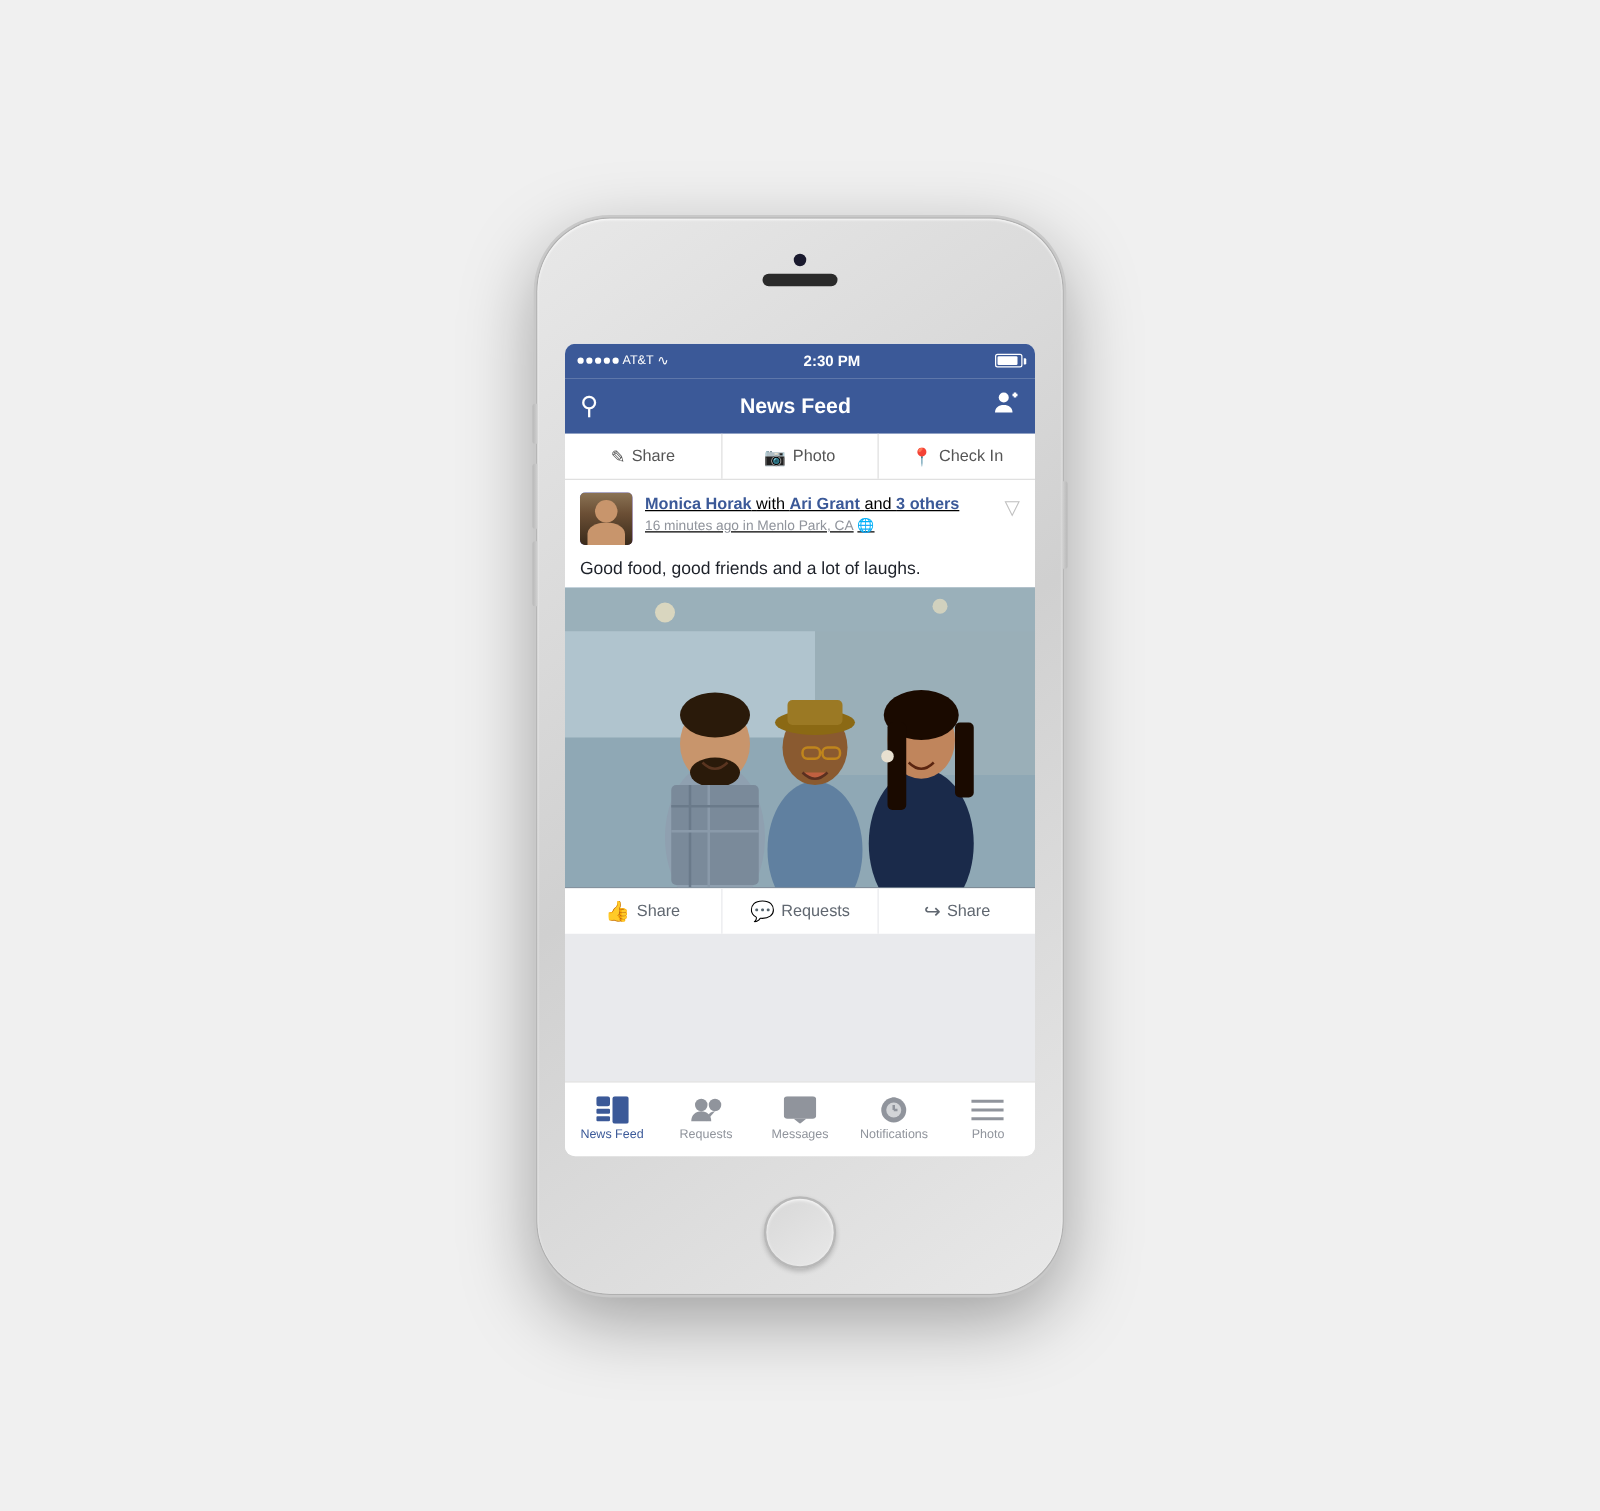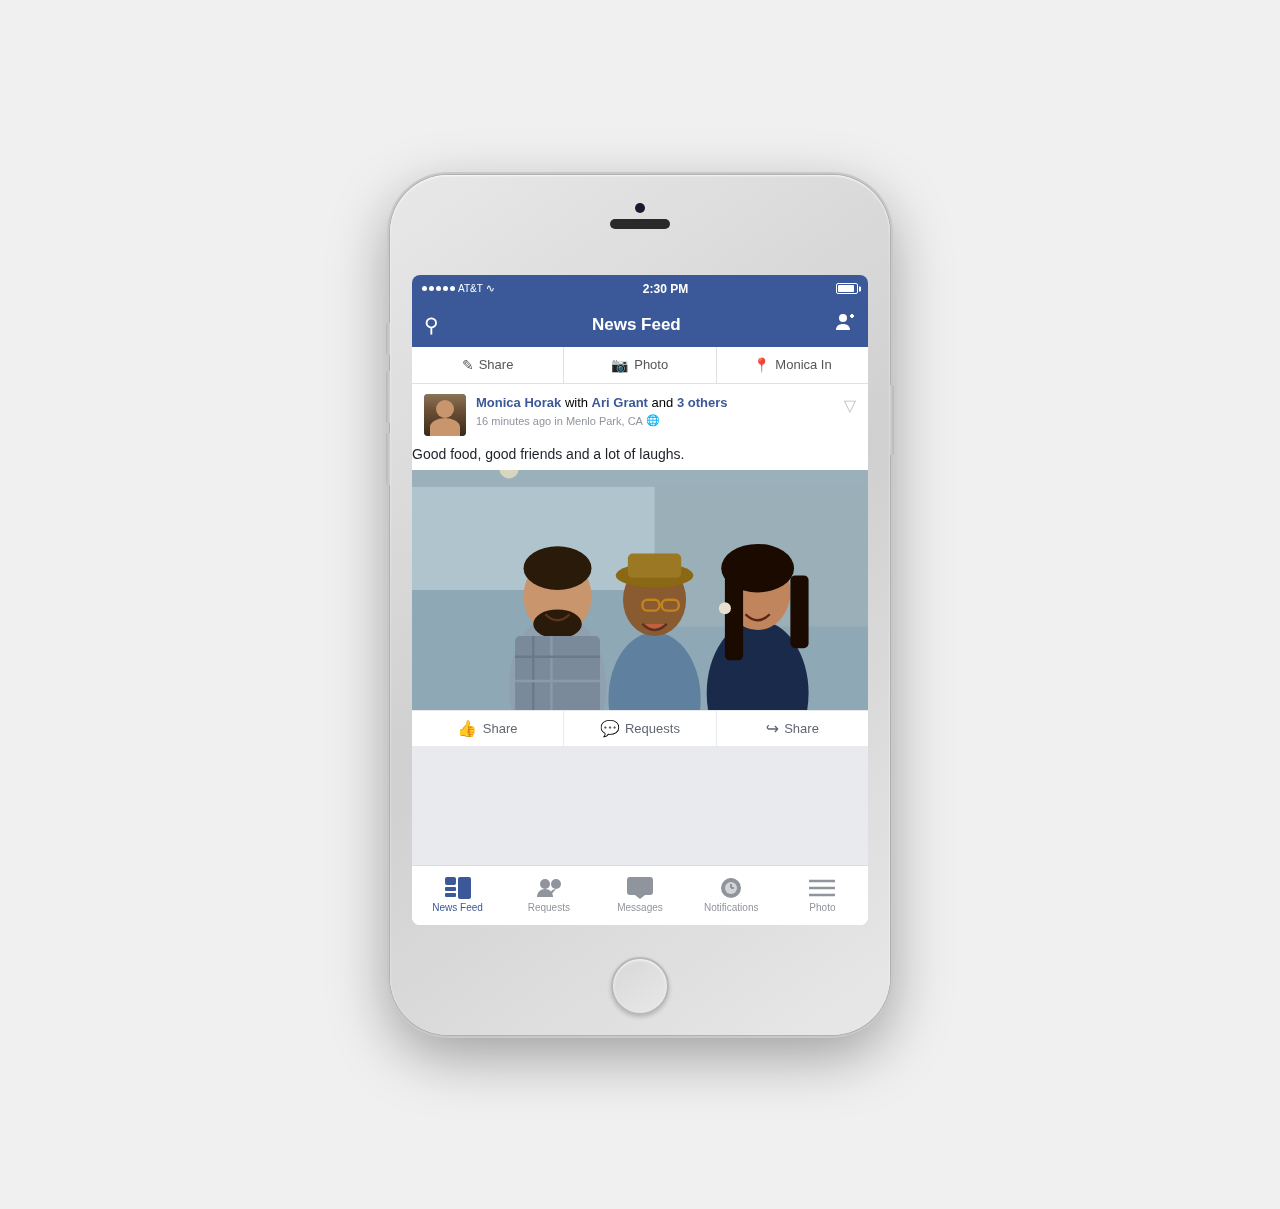--- a/index.html
+++ b/index.html
@@ -8,21 +8,21 @@
       display: flex;
       justify-content: center;
       align-items: center;
       min-height: 1209px;
       width: 1280px;
       font-family: -apple-system, 'Helvetica Neue', Arial, sans-serif;
     }
 
     .phone-wrapper {
       position: relative;
-      width: 500px;
+      width: 420px;
       height: 860px;
     }
 
     
     .phone-shell {
       position: absolute;
       inset: 0;
       background: linear-gradient(145deg, #e8e8e8, #d0d0d0, #e8e8e8);
       border-radius: 58px;
       box-shadow:
@@ -246,20 +246,21 @@
       background: #fff;
       margin-bottom: 8px;
     }
 
     .post-header {
       display: flex;
       align-items: flex-start;
       padding: 10px 12px 6px;
       gap: 10px;
       position: relative;
+      text-decoration: underline;
     }
     .post-avatar {
       width: 42px;
       height: 42px;
       border-radius: 4px;
       background: linear-gradient(135deg, #667eea, #764ba2);
       flex-shrink: 0;
       overflow: hidden;
       display: flex;
       align-items: center;
@@ -312,21 +313,21 @@
     }
     .heart-btn {
       color: #c0c0c0;
       font-size: 16px;
       position: absolute;
       right: 12px;
       top: 12px;
     }
 
     .post-text {
-      padding: 4px 0 8px;
+      padding: 4px 12px 8px;
       font-size: 14px;
       color: #1d2129;
     }
 
     .post-image {
       width: 100%;
       height: 240px;
       background: linear-gradient(160deg, #c8d6e5 0%, #8fa3b1 30%, #4a5568 60%, #2d3748 100%);
       position: relative;
       overflow: hidden;
@@ -451,21 +452,21 @@
       <div class="action-btn">
         <span class="action-btn-icon">✎</span>
         <span>Share</span>
       </div>
       <div class="action-btn">
         <span class="action-btn-icon">📷</span>
         <span>Photo</span>
       </div>
       <div class="action-btn">
         <span class="action-btn-icon">📍</span>
-        <span>Monica In</span>
+        <span>Check In</span>
       </div>
     </div>
 
     <div class="feed-content">
       <div class="post-card">
 
         <div class="post-header">
           <div class="post-avatar">
             <div class="avatar-person"></div>
           </div>

